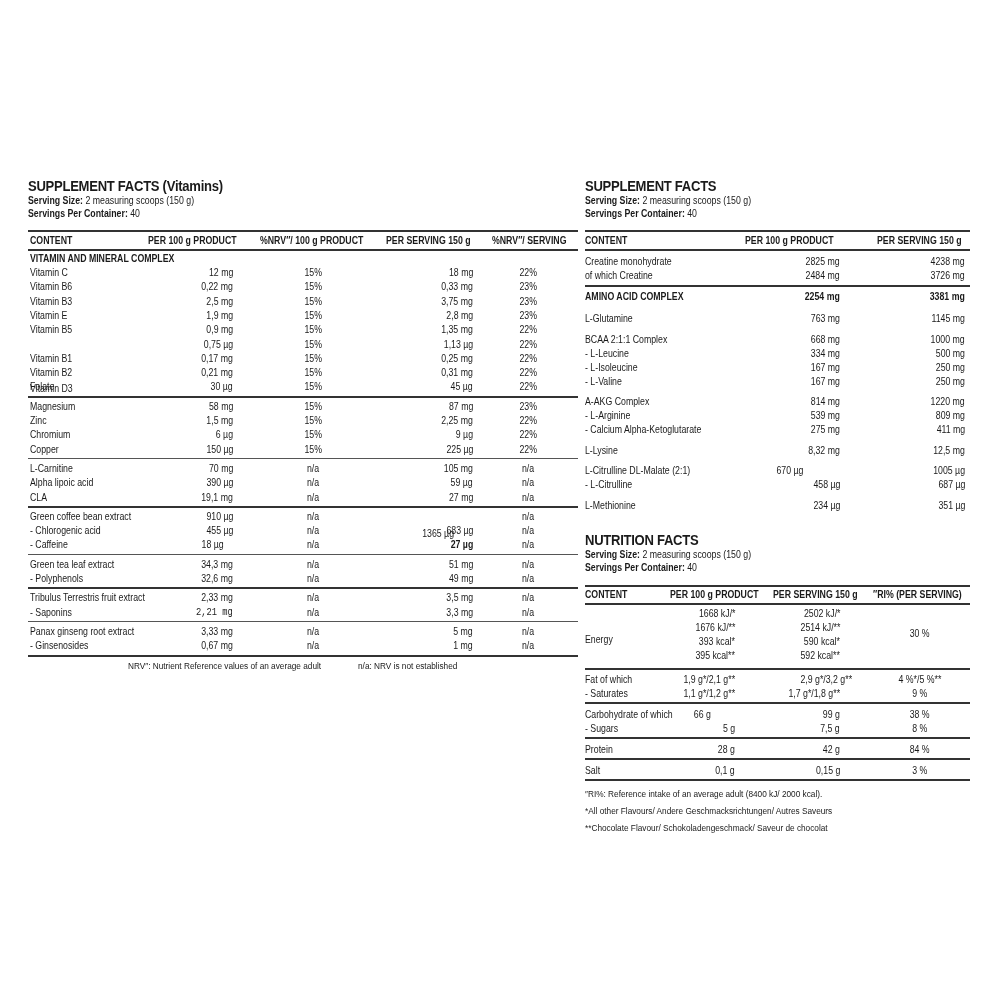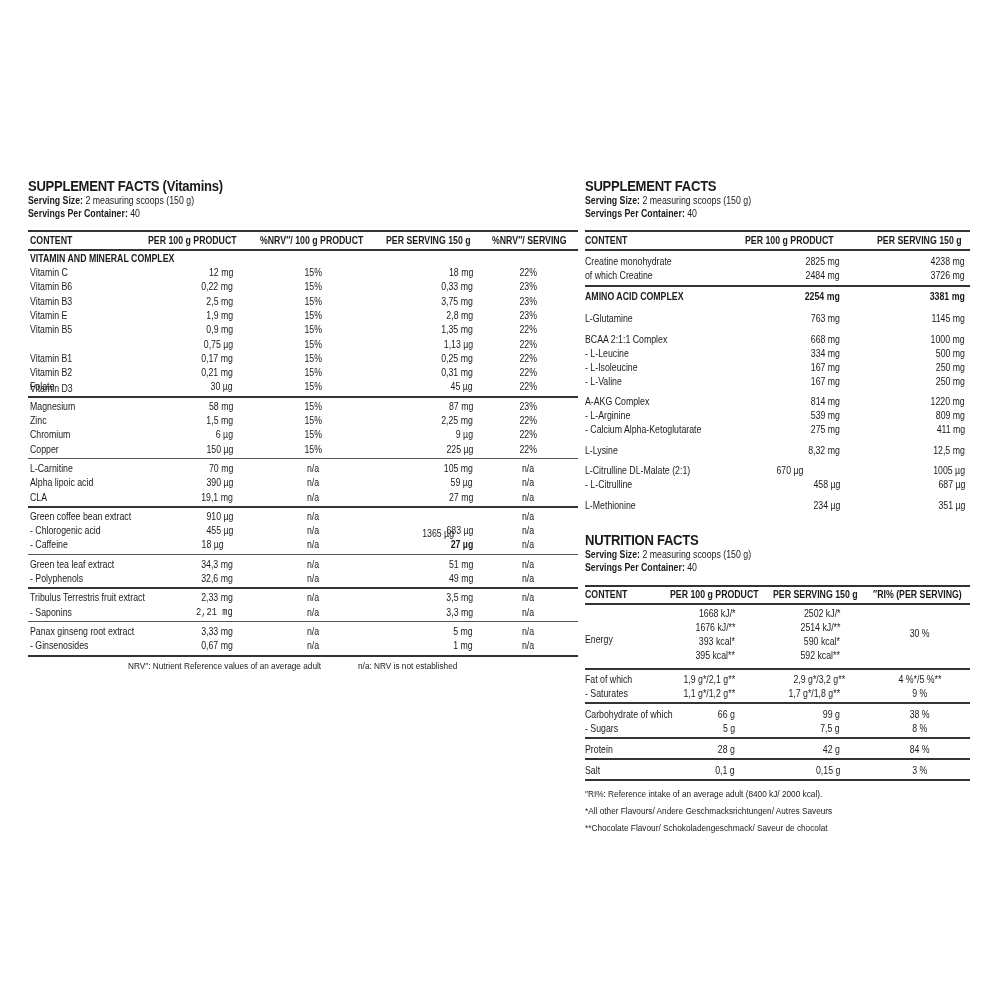--- a/index.html
+++ b/index.html
@@ -334,33 +334,33 @@
         <div class="cell r" style="left: 75px; width: 75px; top: 28px;"><span class="cond" style="transform-origin: right center;">393 kcal*</span></div>
         <div class="cell r" style="left: 180px; width: 75px; top: 28px;"><span class="cond" style="transform-origin: right center;">590 kcal*</span></div>
         <div class="cell r" style="left: 75px; width: 75px; top: 42px;"><span class="cond" style="transform-origin: right center;">395 kcal**</span></div>
         <div class="cell r" style="left: 180px; width: 75px; top: 42px;"><span class="cond" style="transform-origin: right center;">592 kcal**</span></div>
         <div class="cell c" style="left: 290px; width: 90px; top: 20px;"><span class="cond" style="transform-origin: center center;">30 %</span></div>
       </div>
       <div class="rule thick" style="top: 136px; width: 385px;"></div>
       <div class="row " style="top: 141px;">
         <div class="cell l" style="left: 0px; width: 110px;"><span class="cond" style="transform-origin: left center;">Fat of which</span></div>
         <div class="cell r" style="left: 75px; width: 75px;"><span class="cond" style="transform-origin: right center;">1,9 g*/2,1 g**</span></div>
-        <div class="cell r" style="left: 185px; width: 75px; text-align: right;"><span class="cond" style="transform-origin: right center;">2,9 g*/3,2 g**</span></div>
+        <div class="cell r" style="left: 192px; width: 75px; text-align: right;"><span class="cond" style="transform-origin: right center;">2,9 g*/3,2 g**</span></div>
         <div class="cell c" style="left: 290px; width: 90px;"><span class="cond" style="transform-origin: center center;">4 %*/5 %**</span></div>
       </div>
       <div class="row " style="top: 155px;">
         <div class="cell l" style="left: 0px; width: 110px;"><span class="cond" style="transform-origin: left center;">- Saturates</span></div>
         <div class="cell r" style="left: 75px; width: 75px;"><span class="cond" style="transform-origin: right center;">1,1 g*/1,2 g**</span></div>
         <div class="cell r" style="left: 180px; width: 75px;"><span class="cond" style="transform-origin: right center;">1,7 g*/1,8 g**</span></div>
         <div class="cell c" style="left: 290px; width: 90px;"><span class="cond" style="transform-origin: center center;">9 %</span></div>
       </div>
       <div class="rule thick" style="top: 170px; width: 385px;"></div>
       <div class="row " style="top: 176px;">
         <div class="cell l" style="left: 0px; width: 110px;"><span class="cond" style="transform-origin: left center;">Carbohydrate of which</span></div>
-        <div class="cell r" style="left: 75px; width: 75px;"><span class="cond" style="transform-origin: right center;">66 g</span></div>
+        <div class="cell r" style="left: 75px; width: 51px;"><span class="cond" style="transform-origin: right center;">66 g</span></div>
         <div class="cell r" style="left: 180px; width: 75px;"><span class="cond" style="transform-origin: right center;">99 g</span></div>
         <div class="cell c" style="left: 290px; width: 90px;"><span class="cond" style="transform-origin: center center;">38 %</span></div>
       </div>
       <div class="row " style="top: 190px;">
         <div class="cell l" style="left: 0px; width: 110px;"><span class="cond" style="transform-origin: left center;">- Sugars</span></div>
         <div class="cell r" style="left: 75px; width: 75px;"><span class="cond" style="transform-origin: right center;">5 g</span></div>
         <div class="cell r" style="left: 180px; width: 75px;"><span class="cond" style="transform-origin: right center;">7,5 g</span></div>
         <div class="cell c" style="left: 290px; width: 90px;"><span class="cond" style="transform-origin: center center;">8 %</span></div>
       </div>
       <div class="rule thick" style="top: 205px; width: 385px;"></div>

